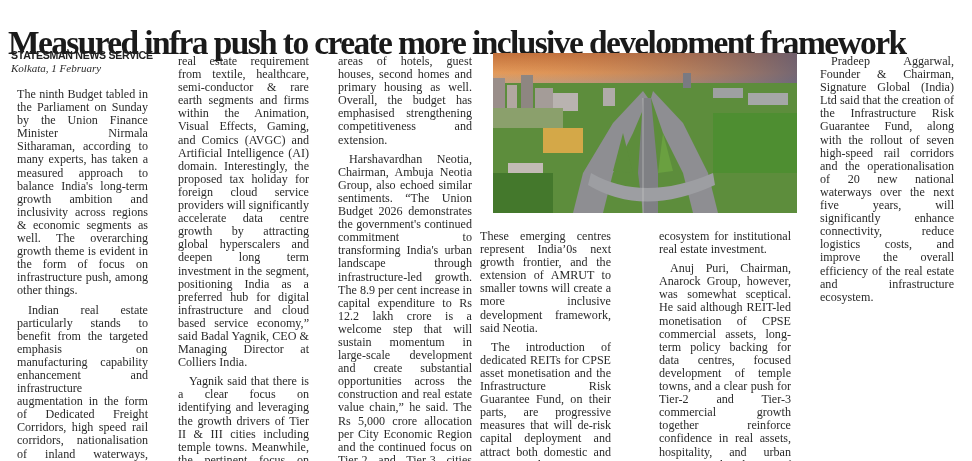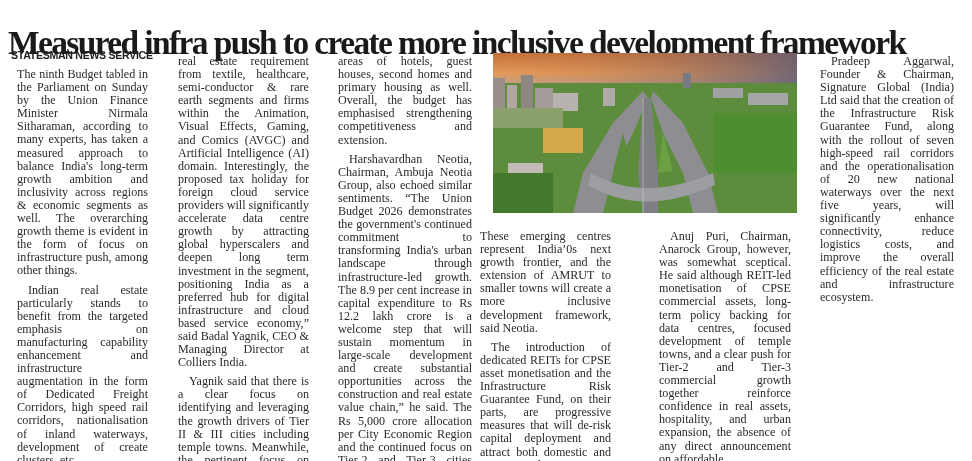--- a/index.html
+++ b/index.html
@@ -12,20 +12,21 @@
   .dateline { font-style:italic; font-size:11px; line-height:13px; margin-bottom:13px; }
   .photo { position:absolute; left:493px; top:53px; width:304px; height:160px; overflow:hidden; }
 </style>
 </head>
 <body>
 
 <h1 class="headline" style="transform: scaleX(0.997917);">Measured infra push to create more inclusive development framework</h1>
 
 <div class="col" style="left:11px; top:49px; width:143px;">
   <div class="byline">STATESMAN NEWS SERVICE</div>
+  <div class="dateline">Kolkata, 1 February</div>
   <p class="first">The ninth Budget tabled in the Parliament on Sunday by the Union Finance Minister Nirmala Sitharaman, according to many experts, has taken a measured approach to balance India's long-term growth ambition and inclusivity across regions &amp; economic segments as well. The overarching growth theme is evident in the form of focus on infrastructure push, among other things.</p>
   <p>Indian real estate particularly stands to benefit from the targeted emphasis on manufacturing capability enhancement and infrastructure augmentation in the form of Dedicated Freight Corridors, high speed rail corridors, nationalisation of inland waterways, development of create clusters, etc.</p>
   <p>“Driven by the budgetary focus, we expect traction in</p>
 </div>
 
 <div class="col" style="left:172px; top:49px; width:143px;">
   <p class="first">real estate requirement from textile, healthcare, semi-conductor &amp; rare earth segments and firms within the Animation, Visual Effects, Gaming, and Comics (AVGC) and Artificial Intelligence (AI) domain. Interestingly, the proposed tax holiday for foreign cloud service providers will significantly accelerate data centre growth by attracting global hyperscalers and deepen long term investment in the segment, positioning India as a preferred hub for digital infrastructure and cloud based service economy,” said Badal Yagnik, CEO &amp; Managing Director at Colliers India.</p>
   <p>Yagnik said that there is a clear focus on identifying and leveraging the growth drivers of Tier II &amp; III cities including temple towns. Meanwhile, the pertinent focus on tourism, training, skill development, creation of infrastructure will have a positive domino effect on the real estate sector in the</p>
 </div>
 
@@ -73,18 +74,19 @@
     <line x1="150" y1="45" x2="150" y2="160" stroke="#cfcfcf" stroke-width="0.6"></line>
   </svg>
 </div>
 
 <div class="col" style="left:474px; top:224px; width:143px;">
   <p class="first">These emerging centres represent India’0s next growth frontier, and the extension of AMRUT to smaller towns will create a more inclusive development framework, said Neotia.</p>
   <p>The introduction of dedicated REITs for CPSE asset monetisation and the Infrastructure Risk Guarantee Fund, on their parts, are progressive measures that will de-risk capital deployment and attract both domestic and international investors. These initiatives signal a maturing</p>
 </div>
 
 <div class="col" style="left:653px; top:224px; width:144px;">
+  <p class="first">ecosystem for institutional real estate investment.</p>
   <p>Anuj Puri, Chairman, Anarock Group, however, was somewhat sceptical. He said although REIT-led monetisation of CPSE commercial assets, long-term policy backing for data centres, focused development of temple towns, and a clear push for Tier-2 and Tier-3 commercial growth together reinforce confidence in real assets, hospitality, and urban expansion, the absence of any direct announcement on affordable</p>
 </div>
 
 <div class="col" style="left:814px; top:49px; width:146px;">
   <p>Pradeep Aggarwal, Founder &amp; Chairman, Signature Global (India) Ltd said that the creation of the Infrastructure Risk Guarantee Fund, along with the rollout of seven high-speed rail corridors and the operationalisation of 20 new national waterways over the next five years, will significantly enhance connectivity, reduce logistics costs, and improve the overall efficiency of the real estate and infrastructure ecosystem.</p>
 </div>
 
 </body></html>

